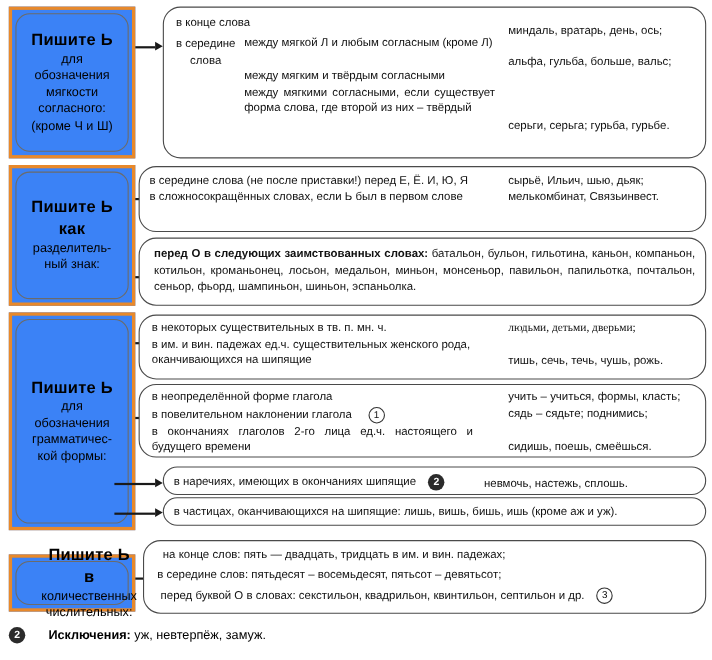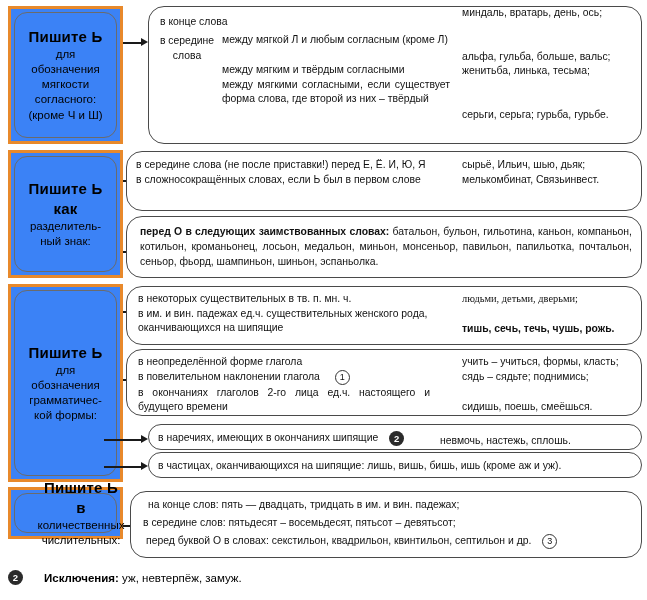--- a/index.html
+++ b/index.html
@@ -157,31 +157,30 @@
   </div>
 
   <span class="arrow" style="left:123px; top:38px; width:25px;">
     <span class="shaft" style="width:18px;"></span>
       <span class="head" style="left:18px;"></span>
   </span>
 
   <div class="rbox" style="left:148px; top:6px; width:494px; height:138px;"></div>
 
   <div class="t" style="left:160px; top:15px; width:150px;">в конце слова</div>
-  <div class="t" style="left:462px; top:6px; width:178px;">миндаль, вратарь, день, ось;</div>
+  <div class="t" style="left:462px; top:22px; width:178px;">миндаль, вратарь, день, ось;</div>
 
   <div class="t c" style="left:158px; top:33px; width:58px; line-height:1.45;">
     <span>в середине слова</span>
   </div>
 
   <div class="t just" style="left:222px; top:33px; width:228px;">между мягкой Л и любым согласным (кроме Л)</div>
   <div class="t" style="left:462px; top:50px; width:178px;">альфа, гульба, больше, вальс;</div>
 
   <div class="t" style="left:222px; top:63px; width:232px;">между мягким и твёрдым согласными</div>
-  <div class="t" style="left:462px; top:64px; width:178px;">женитьба, линька, тесьма;</div>
 
   <div class="t just" style="left:222px; top:78px; width:228px;">между мягкими согласными, если существует форма слова, где второй из них – твёрдый</div>
   <div class="t" style="left:462px; top:108px; width:172px; text-align:justify;">серьги, серьга; гурьба, гурьбе.</div>
 
   <div class="left-box" style="left:8px; top:150px; width:115px; height:128px;">
     <span class="left-inner"></span>
     <div class="left-text">
       <span class="big">Пишите Ь как</span><br>
       <span>разделитель-</span><br>
       <span>ный знак:</span>
@@ -235,21 +234,21 @@
   </span>
   <span class="arrow" style="left:104px; top:462px; width:44px;">
     <span class="shaft" style="width:37px;"></span>
       <span class="head" style="left:37px;"></span>
   </span>
 
   <div class="rbox" style="left:126px; top:286px; width:516px; height:59px;"></div>
   <div class="t" style="left:138px; top:292px; width:320px;">в некоторых существительных в тв. п. мн. ч.</div>
   <div class="t" style="left:138px; top:307px; width:300px;">в им. и вин. падежах ед.ч. существительных женского рода, оканчивающихся на шипящие</div>
   <div class="t" style="left:462px; top:292px; width:180px;font-family:Liberation Serif, serif;">людьми, детьми, дверьми;</div>
-  <div class="t" style="left:462px; top:322px; width:180px;font-weight:bold;">тишь, сечь, течь, чушь, рожь.</div>
+  <div class="t" style="left:462px; top:322px; width:180px;">тишь, сечь, течь, чушь, рожь.</div>
 
   <div class="rbox" style="left:126px; top:349px; width:516px; height:67px;"></div>
   <div class="t" style="left:138px; top:355px; width:300px;">в неопределённой форме глагола</div>
   <div class="t" style="left:138px; top:370px; width:300px;">
     <span>в повелительном наклонении глагола</span>
     <span class="badge-o" style="margin-left:12px;">1</span>
   </div>
   <div class="t just" style="left:138px; top:386px; width:292px;">в окончаниях глаголов 2-го лица ед.ч. настоящего и будущего времени</div>
   <div class="t" style="left:462px; top:355px; width:180px;">учить – учиться, формы, класть;</div>
   <div class="t" style="left:462px; top:370px; width:180px;">сядь – сядьте; поднимись;</div>
@@ -258,21 +257,21 @@
   <div class="rbox" style="left:148px; top:424px; width:494px; height:26px;"></div>
   <div class="t" style="left:158px; top:431px; width:290px;">
     <span>в наречиях, имеющих в окончаниях шипящие</span>
     <span class="badge-f" style="margin-left:8px;">2</span>
   </div>
   <div class="t" style="left:440px; top:434px; width:200px;">невмочь, настежь, сплошь.</div>
 
   <div class="rbox" style="left:148px; top:452px; width:494px; height:26px;"></div>
   <div class="t" style="left:158px; top:459px; width:470px;">в частицах, оканчивающихся на шипящие: лишь, вишь, бишь, ишь (кроме аж и уж).</div>
 
-  <div class="left-box" style="left:8px; top:487px; width:115px; height:52px;padding-left:31px;">
+  <div class="left-box" style="left:8px; top:504px; width:115px; height:52px;padding-left:31px;">
     <span class="left-inner"></span>
     <div class="left-text">
       <span class="big">Пишите Ь в</span><br>
       <span>количественных</span><br>
       <span>числительных:</span>
     </div>
   </div>
 
   <span class="arrow" style="left:123px; top:521px; width:25px;">
     <span class="shaft" style="width:18px;"></span>

